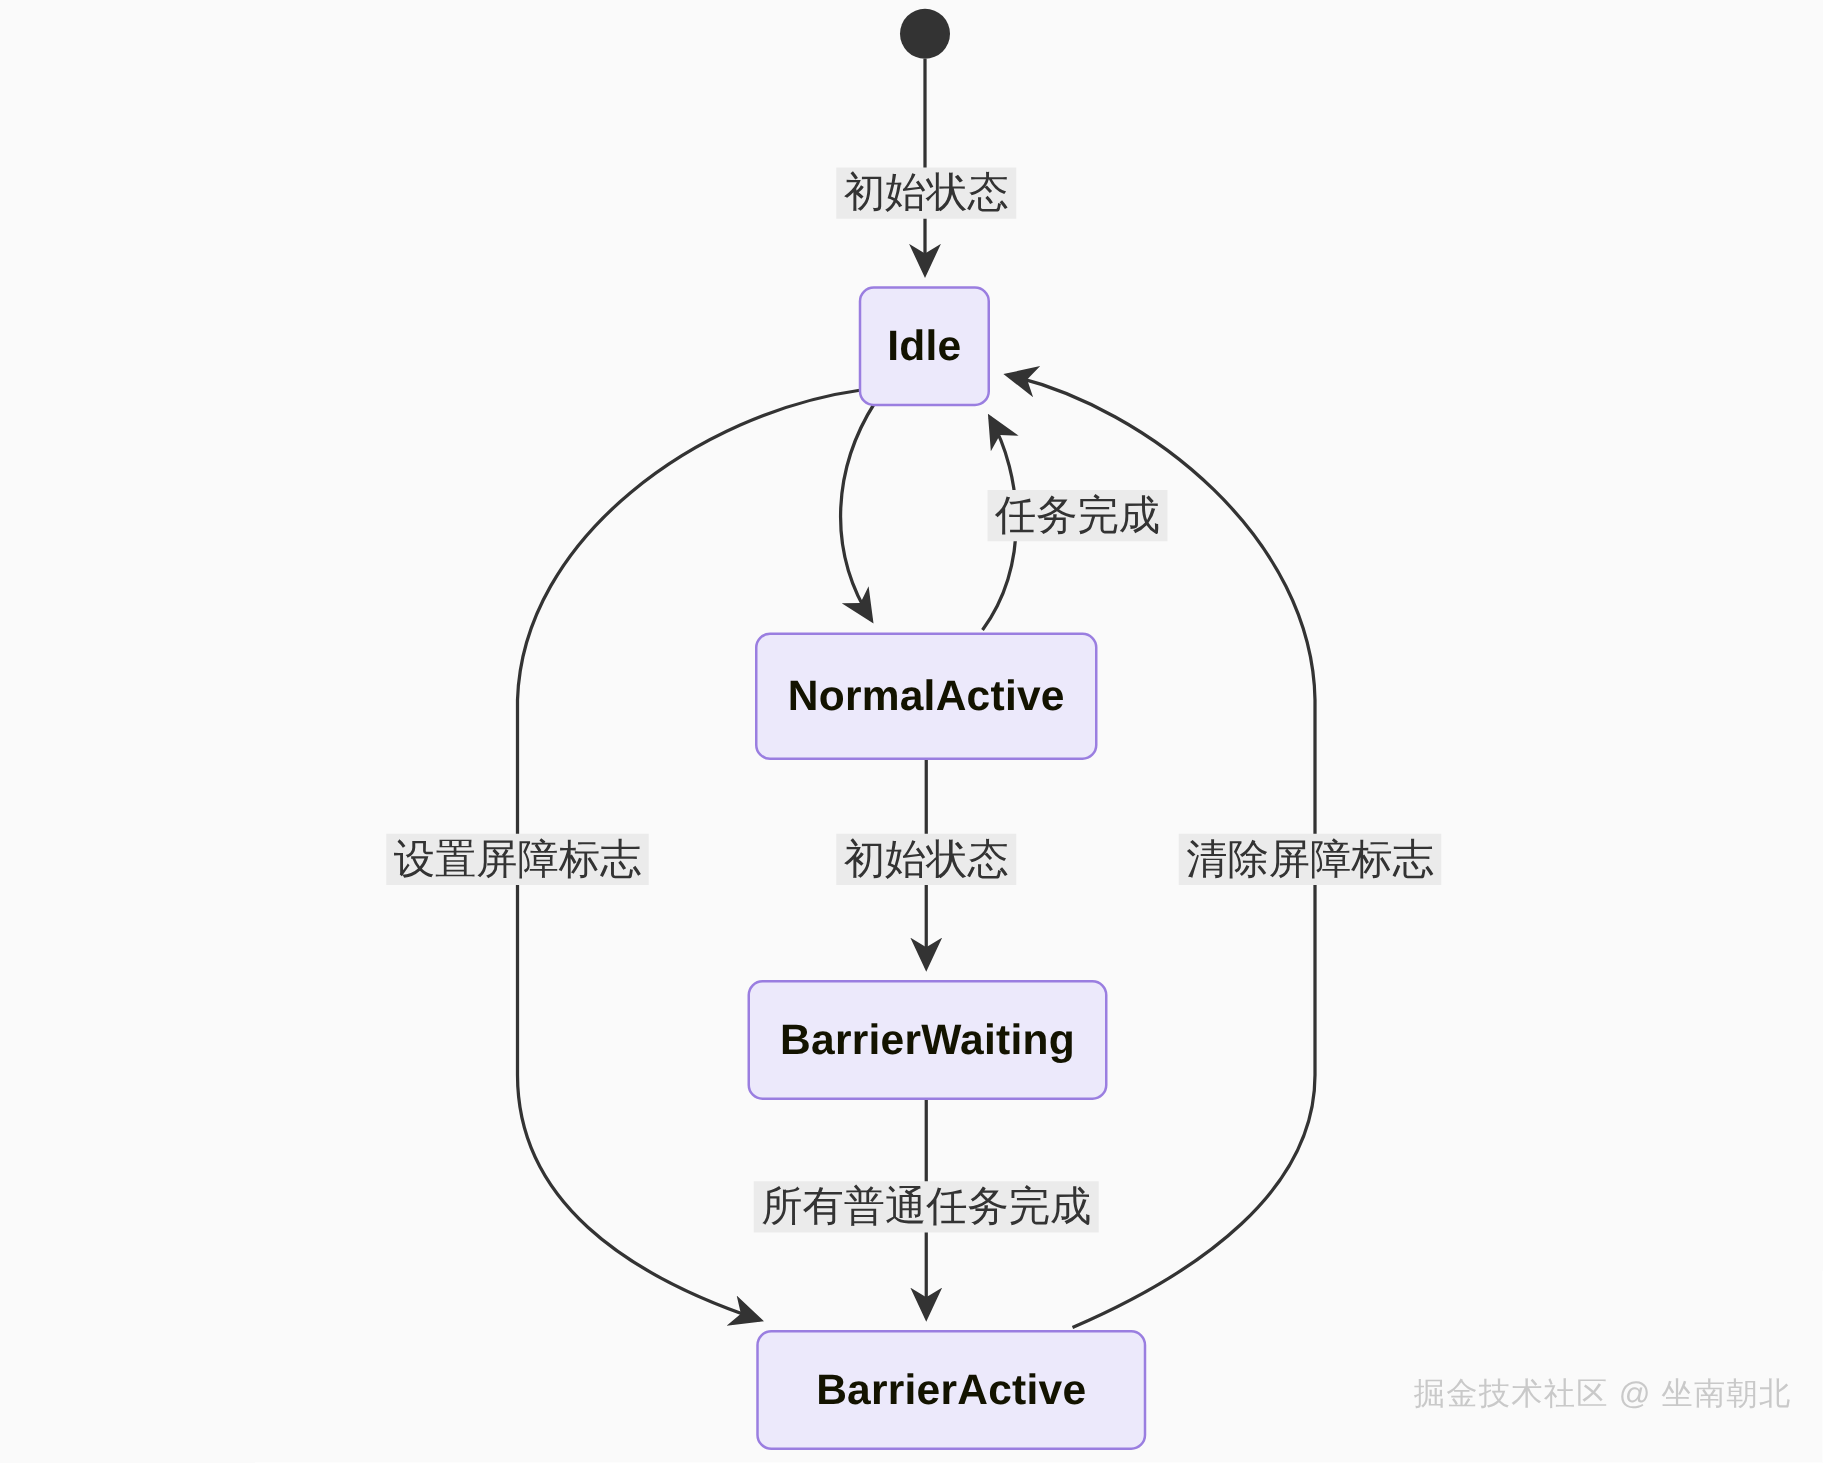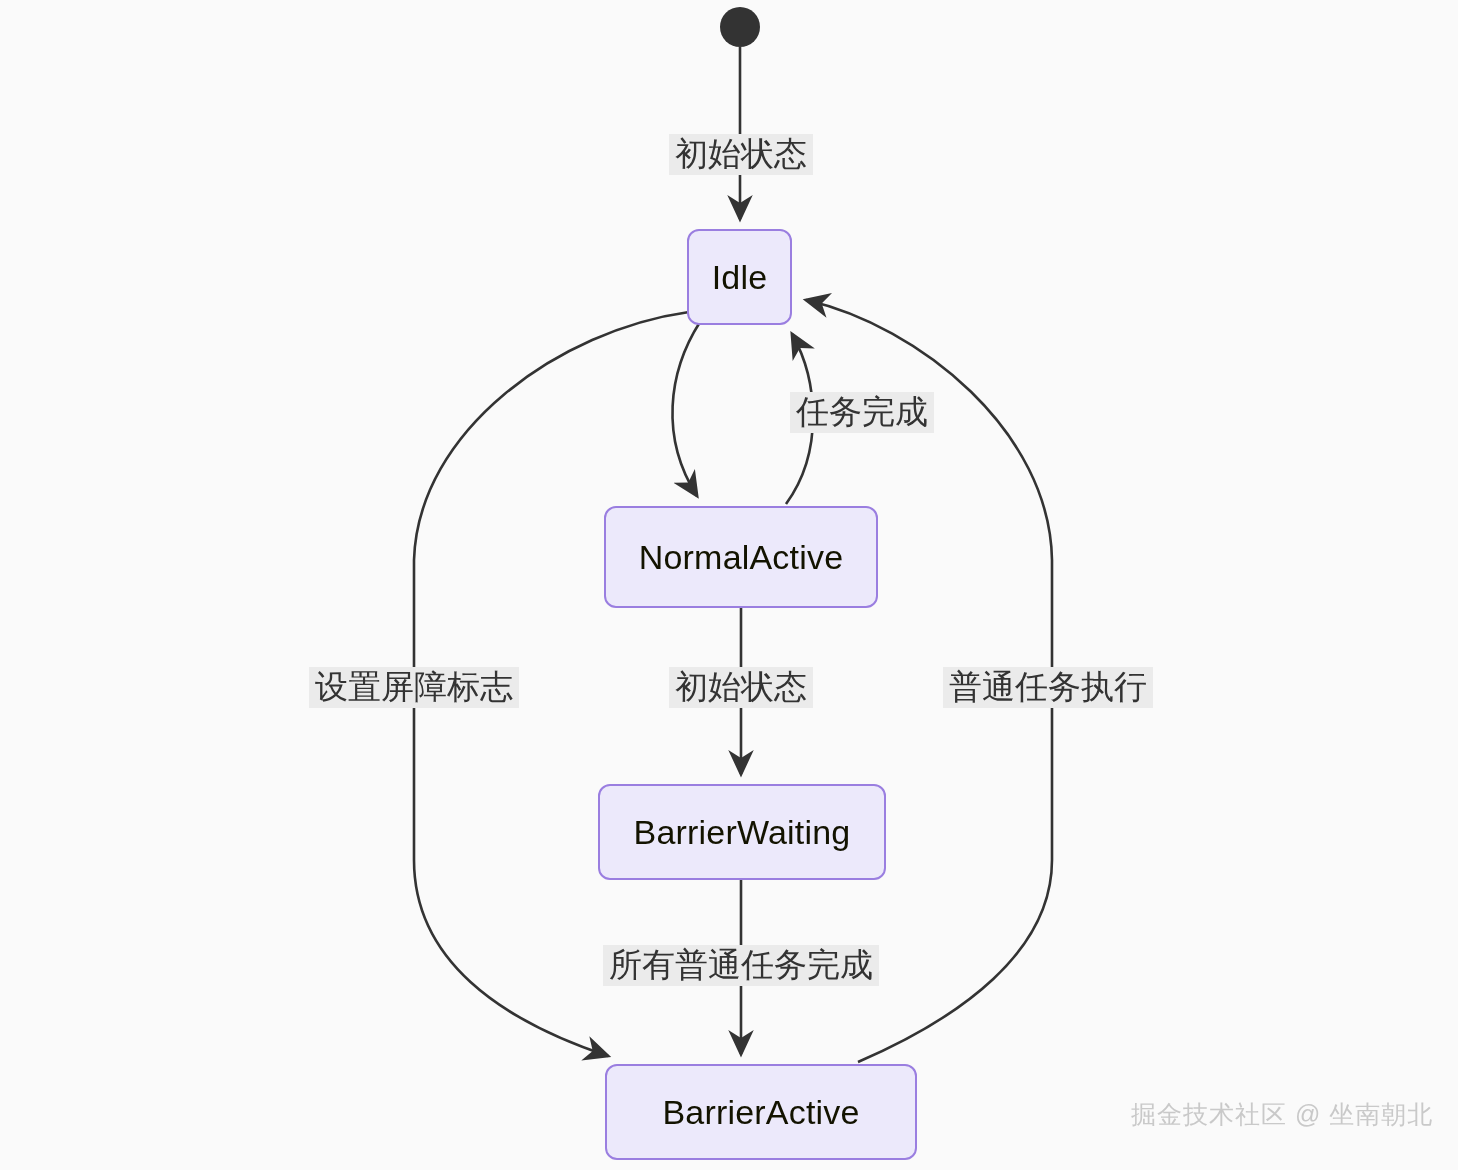--- a/index.html
+++ b/index.html
@@ -25,21 +25,21 @@
     position: absolute;
     box-sizing: border-box;
     background: #ece9fb;
     border: 2px solid #9a7ee0;
     border-radius: 12px;
     display: flex;
     align-items: center;
     justify-content: center;
     color: #131300;
     font-size: 34px;
-    font-weight: 400;
+    font-weight: 700;
     letter-spacing: 0.2px;
     white-space: nowrap;
   }
   .edge-label {
     position: absolute;
     box-sizing: border-box;
     background: #ebebeb;
     color: #333333;
     font-size: 33px;
     line-height: 1.12;
@@ -107,19 +107,19 @@
 
   <div class="edge-label" style="left:741px; top:110px;margin-top:24px;">初始状态</div>
 
 
   <div class="edge-label" style="left:862px; top:392px;">任务完成</div>
 
   <div class="edge-label" style="left:414px; top:667px;">设置屏障标志</div>
 
   <div class="edge-label" style="left:741px; top:667px;">初始状态</div>
 
-  <div class="edge-label" style="left:1048px; top:667px;">普通任务执行</div>
+  <div class="edge-label" style="left:1048px; top:667px;">清除屏障标志</div>
 
   <div class="edge-label" style="left:741px; top:945px;">所有普通任务完成</div>
 
   <div class="watermark" style="left:1131px; top:1098px;">掘金技术社区 @ 坐南朝北</div>
 
 </div>
 
 </body></html>

